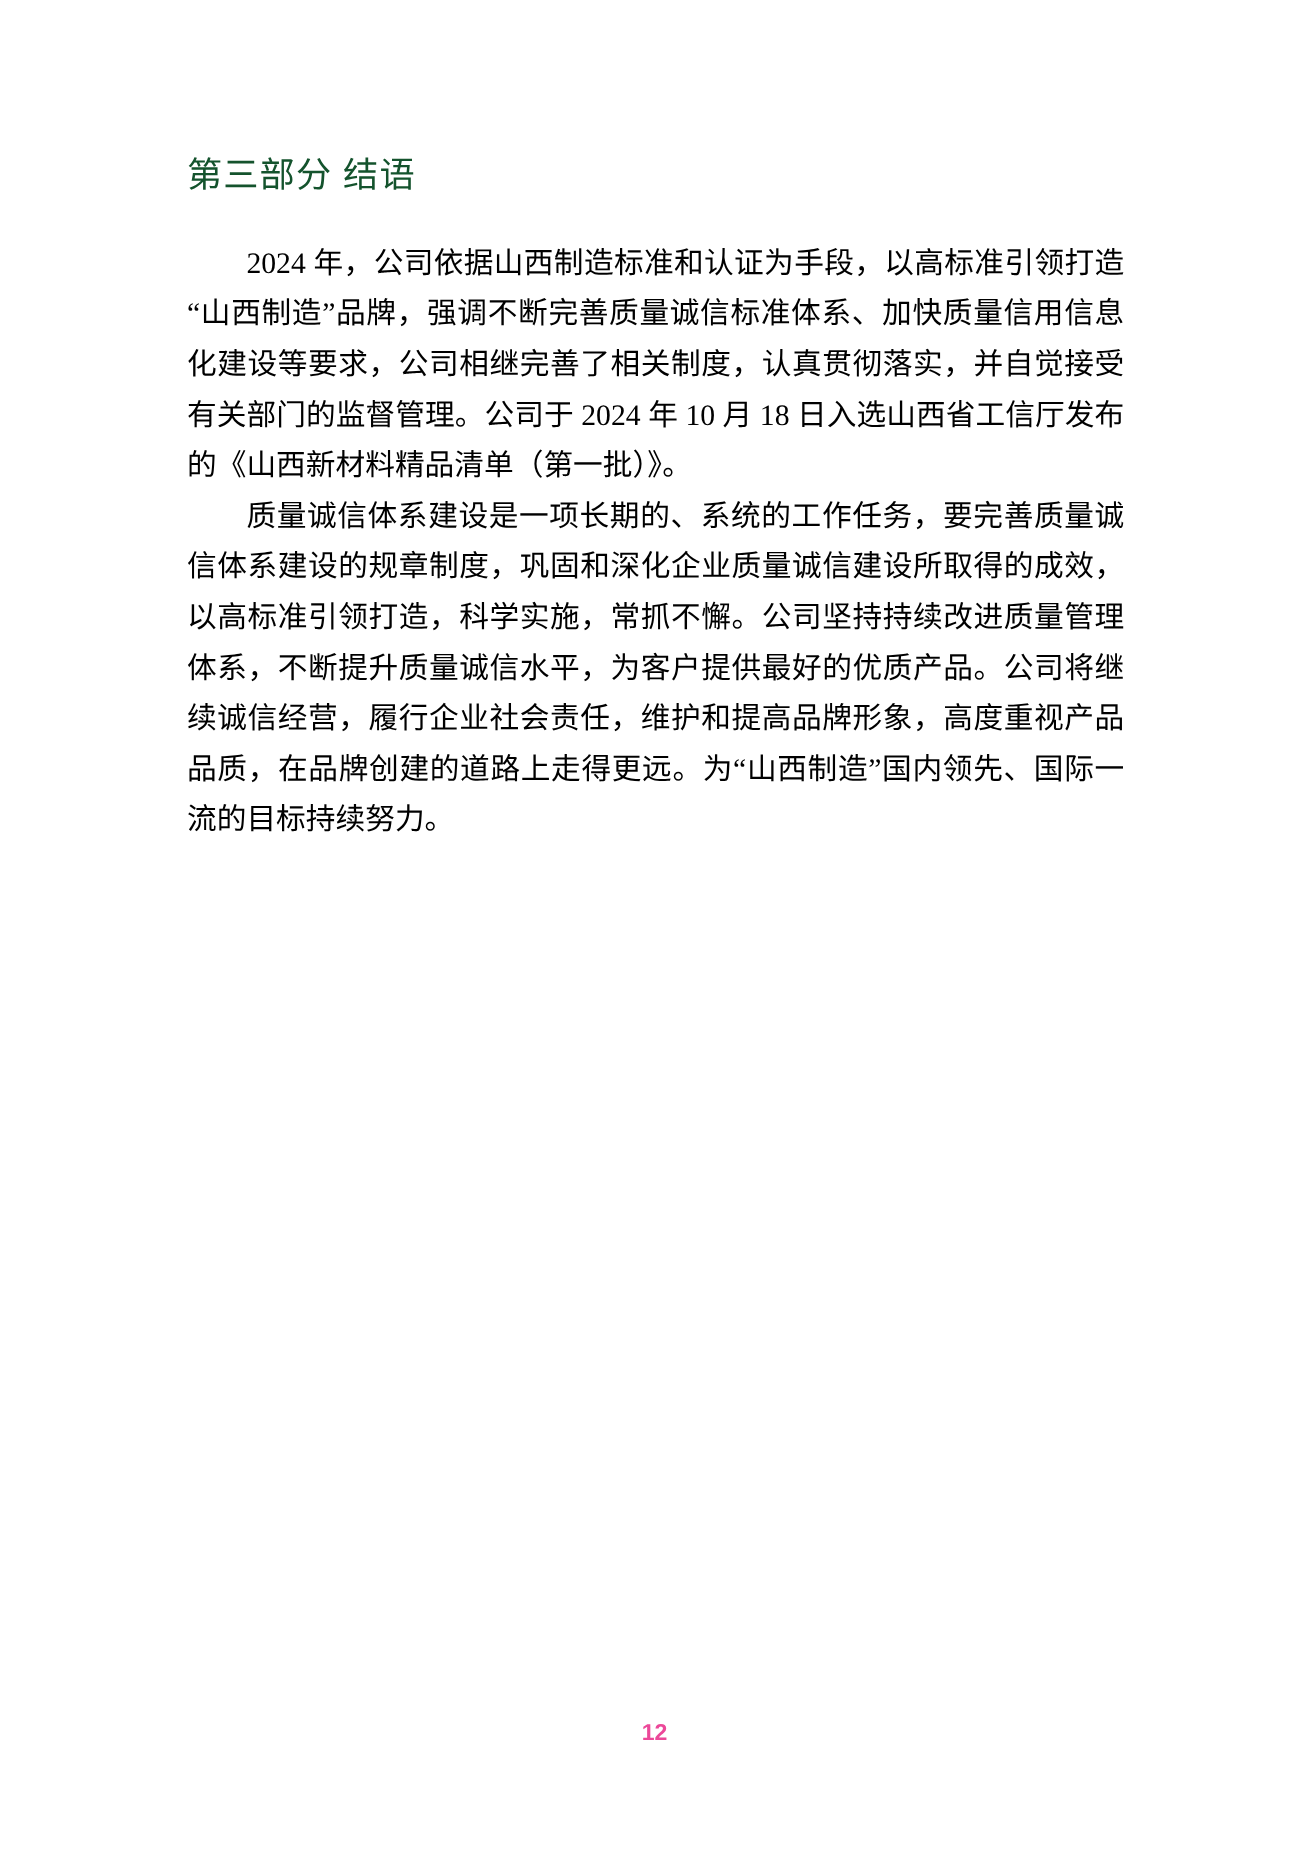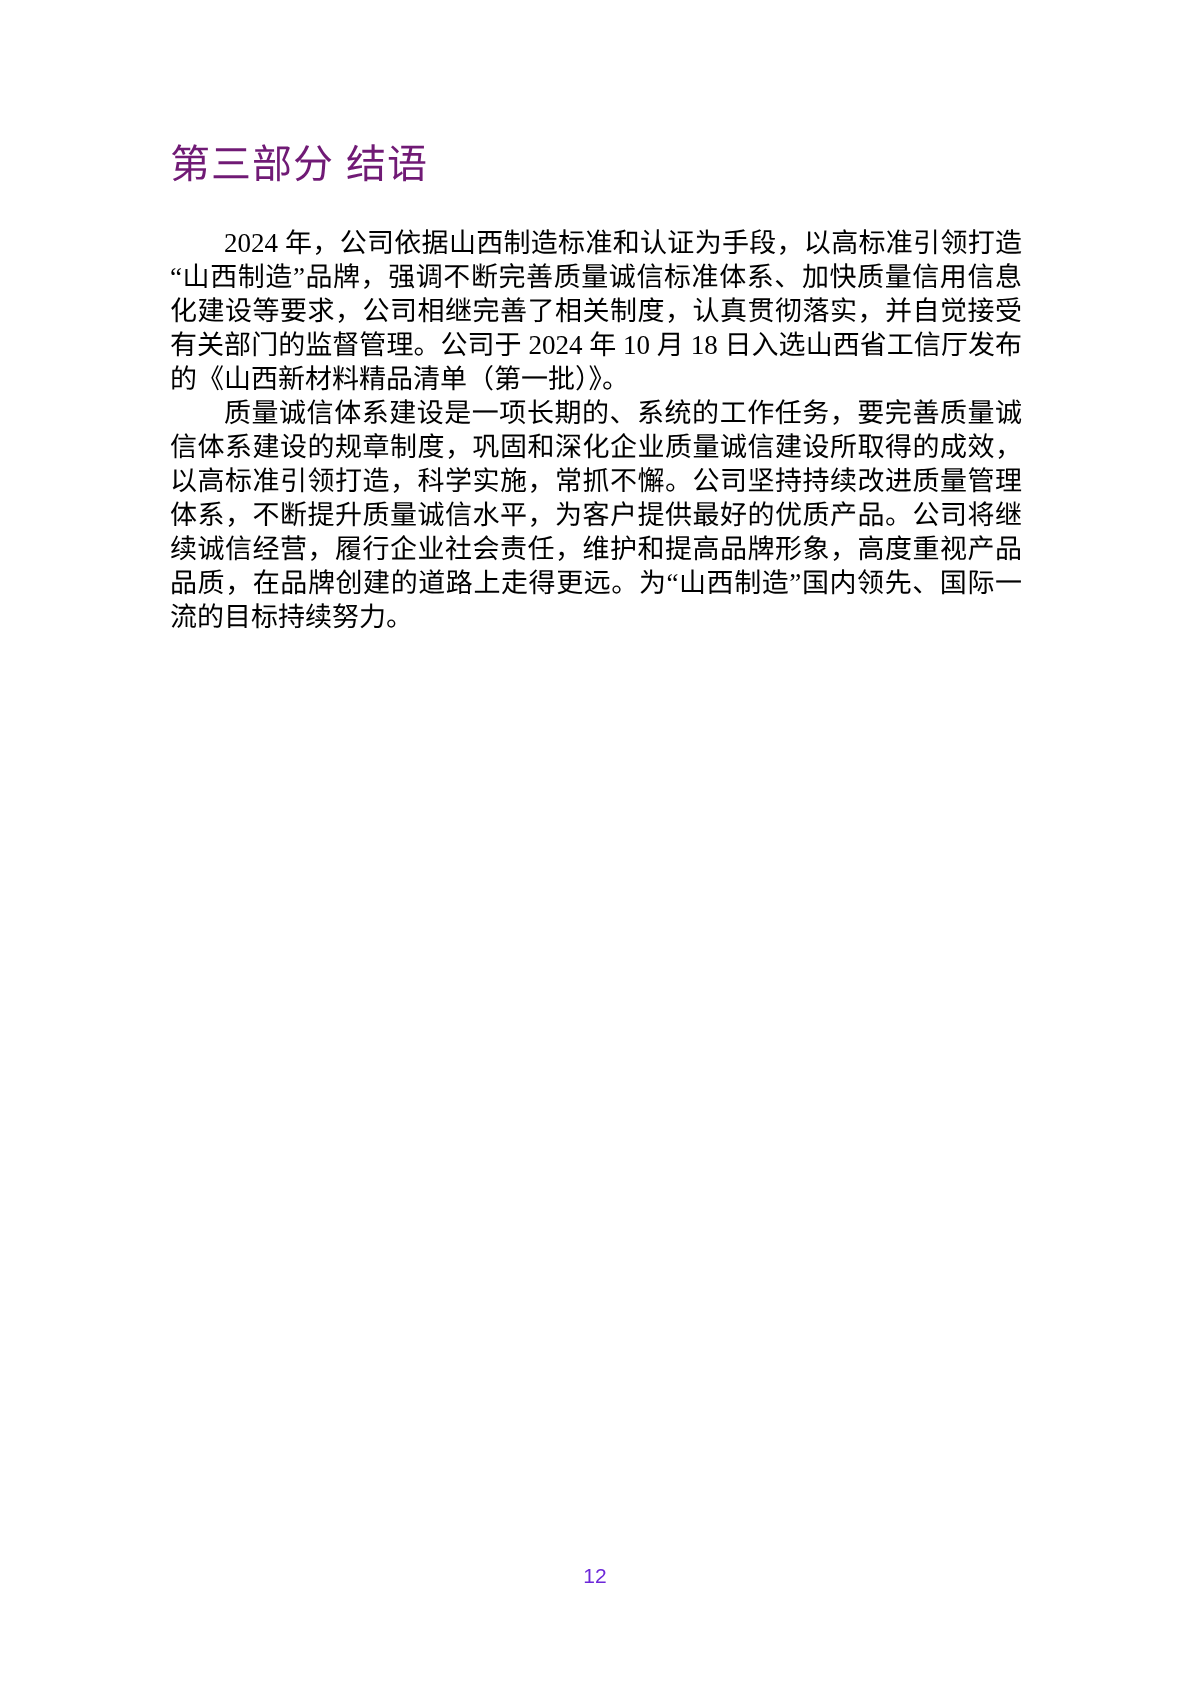--- a/index.html
+++ b/index.html
@@ -17,45 +17,46 @@
     font-family: "Liberation Serif", "DejaVu Serif", serif;
     overflow: hidden;
     box-sizing: border-box;
   }
   .content {
     padding: 140px 168px 0 170px;
   }
   .heading {
     font-family: "Liberation Sans", "DejaVu Sans", sans-serif;
     font-weight: 500;
-    font-size: 40px;
+    font-size: 32px;
     line-height: 1.2;
     letter-spacing: 1px;
     margin: 0 0 38px 0;
-    color: #701a75;
+    color: #14532d;
   }
   .para {
     font-size: 27px;
-    line-height: 34px;
+    line-height: 46px;
     text-align: justify;
     text-justify: inter-character;
     text-indent: 2em;
     margin: 0;
     color: #000000;
     word-break: break-all;
   }
   .page-number {
     position: absolute;
     left: 0;
     bottom: 95px;
     width: 100%;
     text-align: center;
     font-family: "Liberation Sans", "DejaVu Sans", sans-serif;
     font-size: 21px;
-    color: #6d28d9;
+    color: #ec4899;
+    font-weight: bold;
   }
 </style>
 </head>
 <body>
 
 <div class="page">
   <div class="content">
     <h1 class="heading">第三部分 结语</h1>
     <p class="para">2024 年，公司依据山西制造标准和认证为手段，以高标准引领打造“山西制造”品牌，强调不断完善质量诚信标准体系、加快质量信用信息化建设等要求，公司相继完善了相关制度，认真贯彻落实，并自觉接受有关部门的监督管理。公司于 2024 年 10 月 18 日入选山西省工信厅发布的《山西新材料精品清单（第一批）》。</p>
     <p class="para">质量诚信体系建设是一项长期的、系统的工作任务，要完善质量诚信体系建设的规章制度，巩固和深化企业质量诚信建设所取得的成效，以高标准引领打造，科学实施，常抓不懈。公司坚持持续改进质量管理体系，不断提升质量诚信水平，为客户提供最好的优质产品。公司将继续诚信经营，履行企业社会责任，维护和提高品牌形象，高度重视产品品质，在品牌创建的道路上走得更远。为“山西制造”国内领先、国际一流的目标持续努力。</p>

